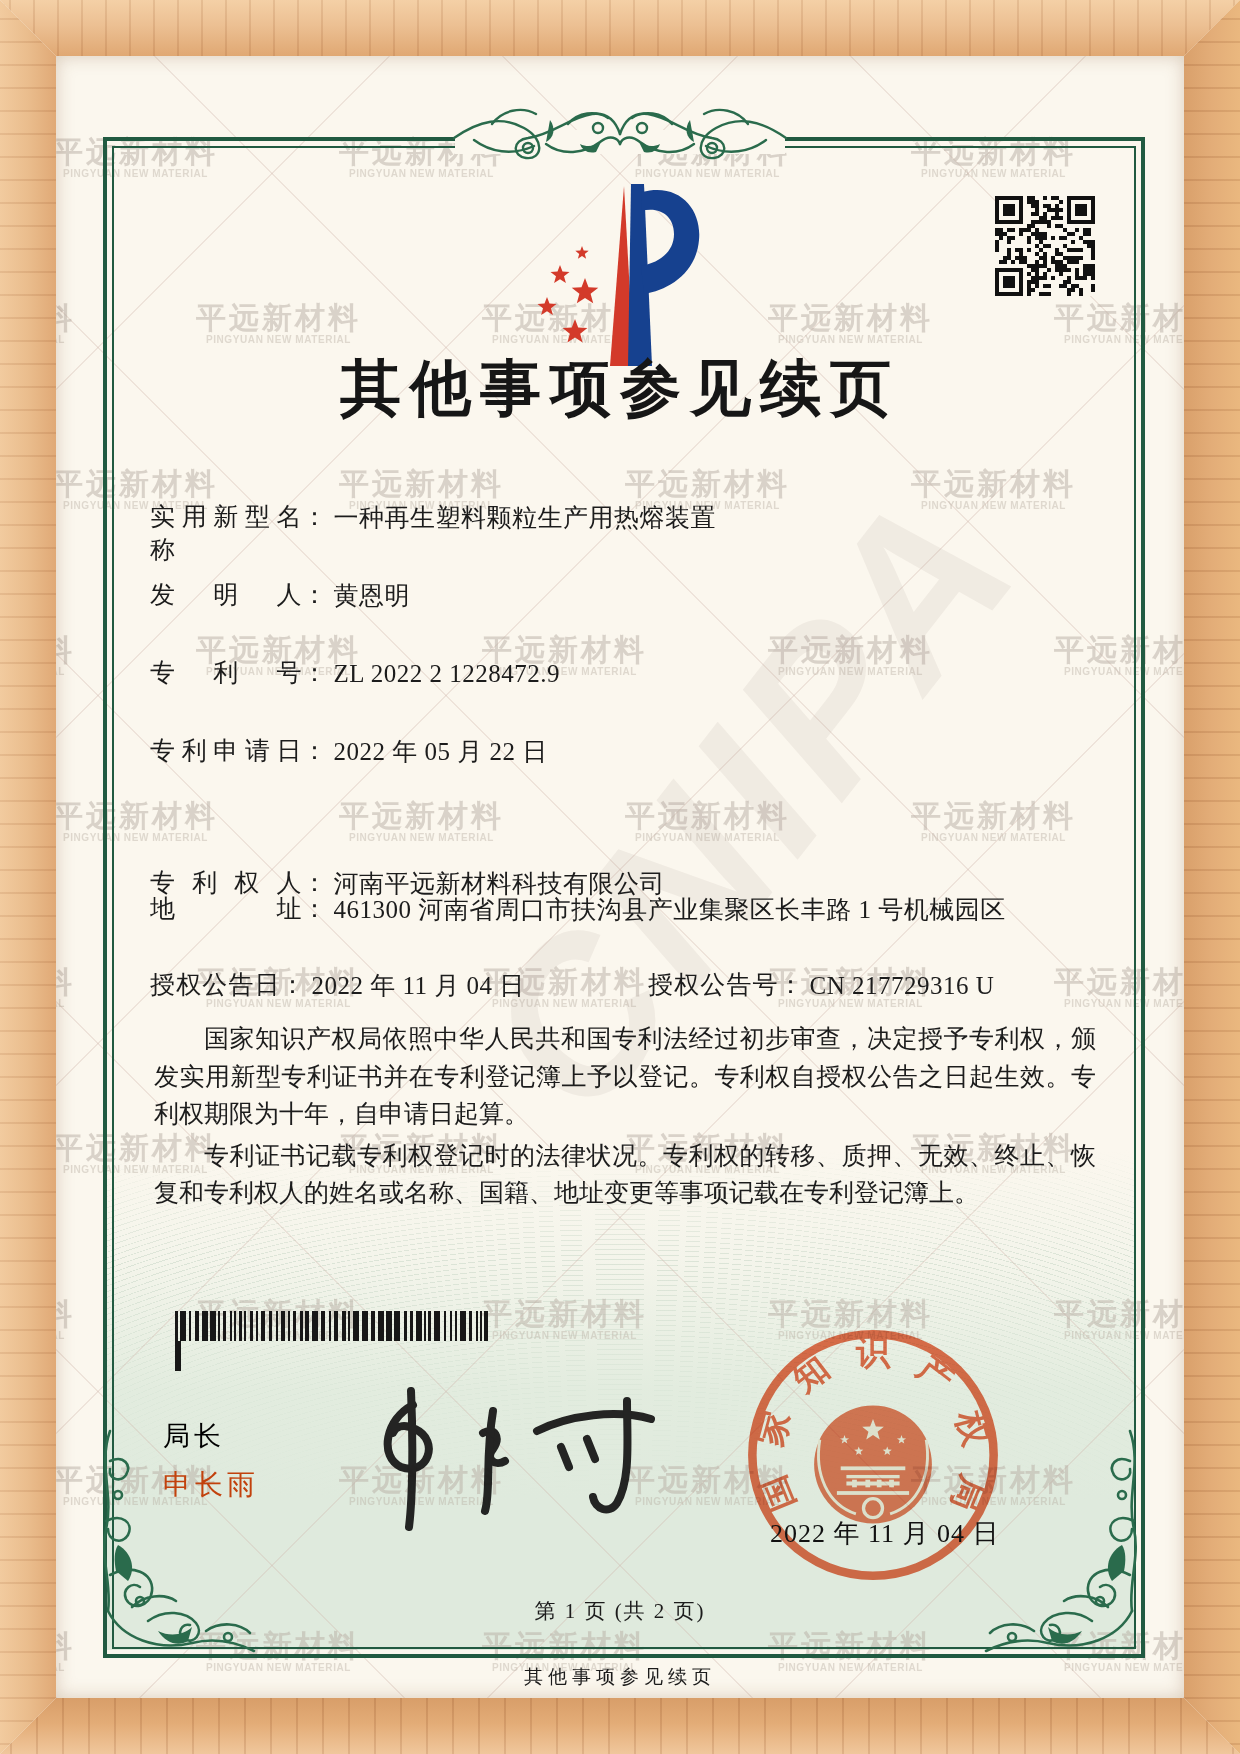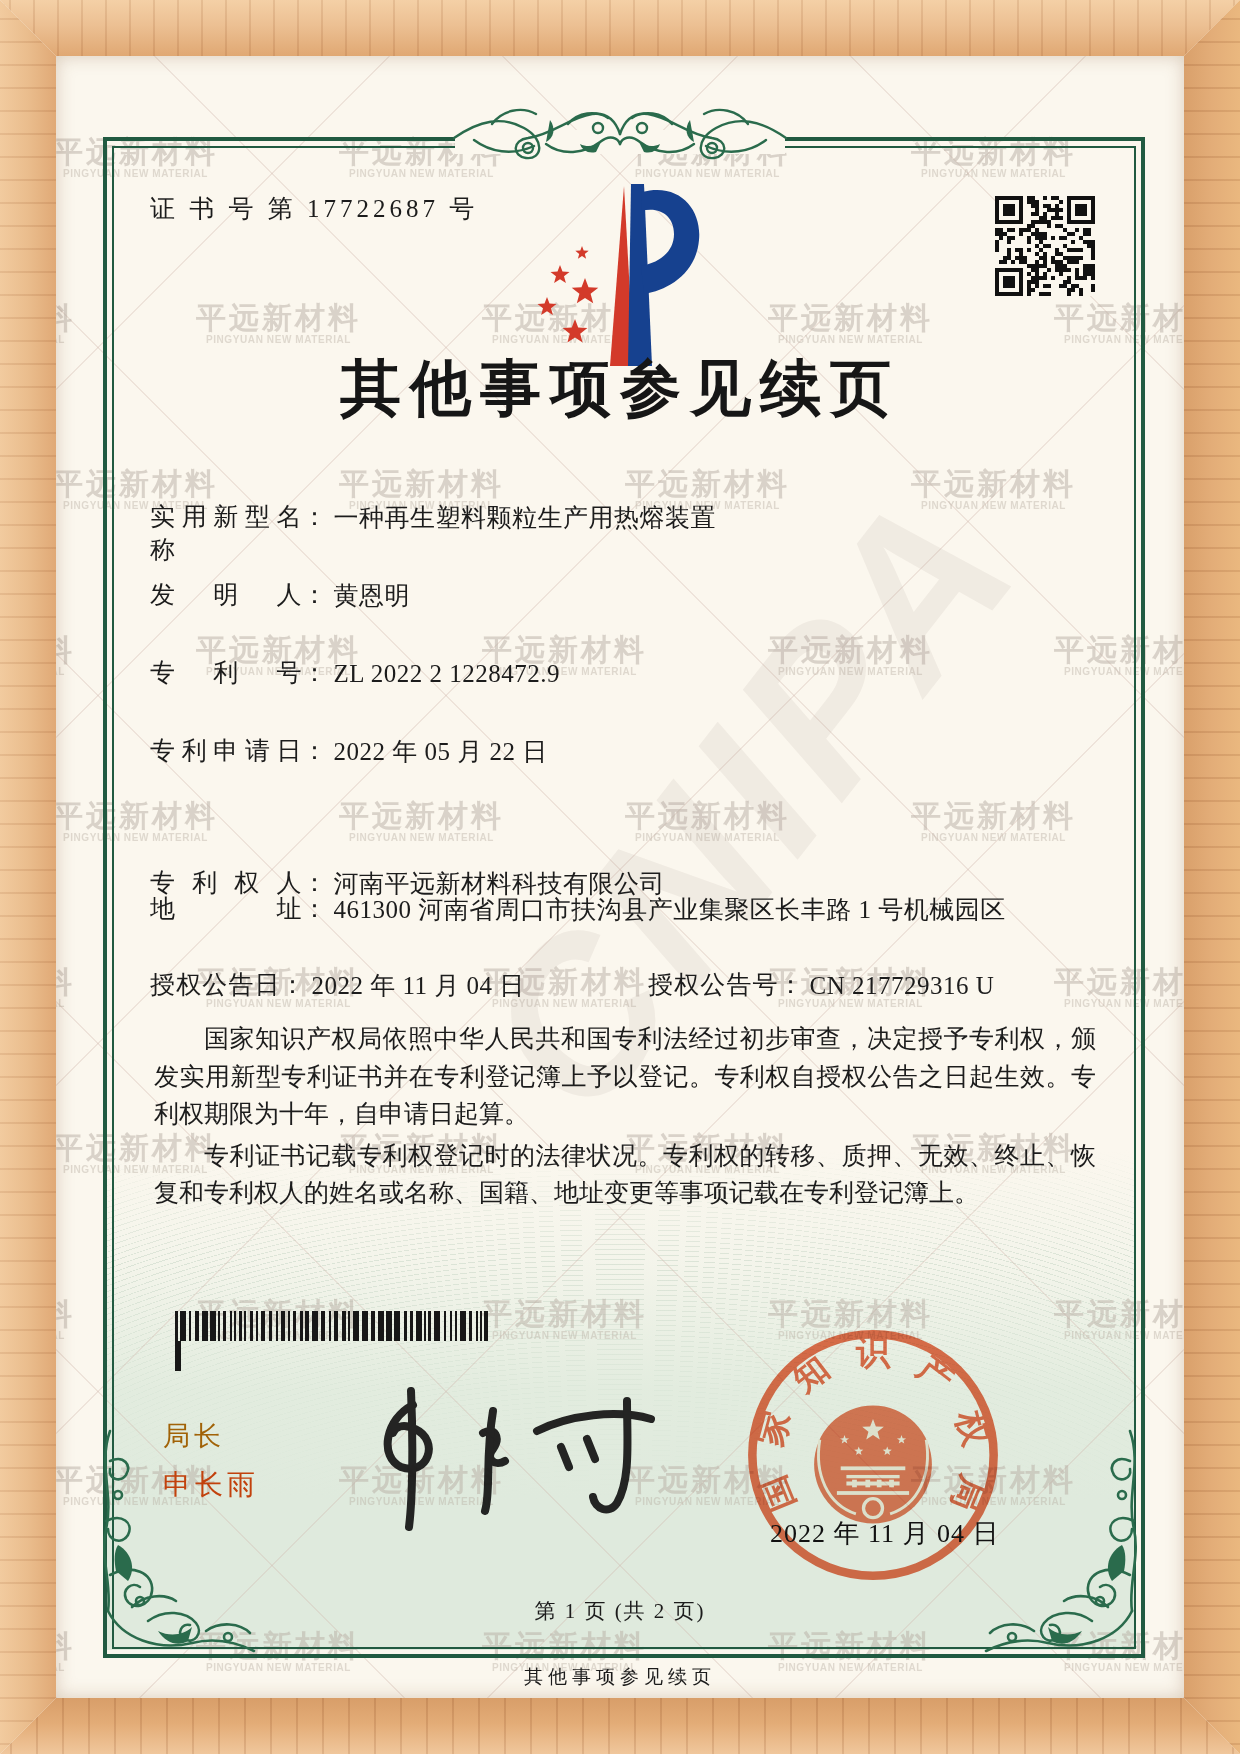--- a/index.html
+++ b/index.html
@@ -71,21 +71,21 @@
   .flabel.w5{width:130px;}
 
   .body-text{position:absolute;left:154px;width:942px;top:1020px;z-index:8;
     font-size:25px;line-height:1.5;text-align:justify;}
   .body-text p{margin:0 0 4px 0;text-indent:2em;}
 
   .barcode{position:absolute;left:175px;top:1311px;width:322px;height:30px;z-index:8;font-size:0;}
   .barcode i{display:inline-block;height:100%;}
 
   .director-title{position:absolute;left:163px;top:1418px;z-index:8;font-size:27px;letter-spacing:4px;
-    font-family:"Liberation Sans","DejaVu Sans",sans-serif;color:#a16207;}
+    font-family:"Liberation Sans","DejaVu Sans",sans-serif;color:#000000;}
   .director-name{position:absolute;left:163px;top:1466px;z-index:8;font-size:28px;letter-spacing:4px;
     font-family:"Liberation Sans","DejaVu Sans",sans-serif;color:#c2410c;}
   .signature{position:absolute;left:355px;top:1375px;z-index:9;}
 
   .seal{position:absolute;left:740px;top:1322px;width:266px;height:266px;z-index:8;
     mix-blend-mode:multiply;opacity:.93;}
   .seal-date{position:absolute;left:770px;top:1516px;width:240px;z-index:9;font-size:26px;
     letter-spacing:1px;color:#111;white-space:nowrap;}
 
   .page-footer{position:absolute;left:0;right:0;top:1597px;z-index:8;text-align:center;font-size:21px;letter-spacing:2px;}
@@ -373,21 +373,20 @@
       <path d="M118,206 C132,196 152,198 162,208"></path>
       <path d="M44,182 C56,170 76,168 88,176"></path>
       <path d="M30,120 C44,128 48,144 40,156 L28,146 C26,136 26,126 30,120 Z" fill="#2a6b4c" stroke="none"></path>
       <path d="M70,206 C82,212 96,210 104,202 L100,216 C90,222 78,218 70,206 Z" fill="#2a6b4c" stroke="none"></path>
       <circle cx="30" cy="70" r="4"></circle>
       <circle cx="52" cy="176" r="4"></circle>
       <circle cx="140" cy="212" r="4"></circle>
     </g>
   </svg>
 
-  <div class="cert-no">证 书 号 第 17722687 号</div>
 
   <svg class="logo" width="175" height="190" viewBox="0 0 175 190">
     <polygon points="96,6 82,186 106,186" fill="#d33a2a"></polygon>
     <polygon points="103,4 100,186 124,186 116,4" fill="#16418f"></polygon>
     <path d="M114,12 C152,2 174,30 171,60 C168,94 140,110 116,114 L113,86 C134,82 146,70 146,54 C146,36 132,26 113,31 Z" fill="#16418f"></path>
     <g id="logoStars" fill="#d33a2a">
         <polygon points="54.0,66.0 55.7,70.6 60.7,70.8 56.8,73.9 58.1,78.7 54.0,75.9 49.9,78.7 51.2,73.9 47.3,70.8 52.3,70.6"></polygon>
         <polygon points="32.0,85.0 34.5,91.6 41.5,91.9 36.0,96.3 37.9,103.1 32.0,99.2 26.1,103.1 28.0,96.3 22.5,91.9 29.5,91.6"></polygon>
         <polygon points="57.0,98.0 60.5,107.2 70.3,107.7 62.6,113.8 65.2,123.3 57.0,117.9 48.8,123.3 51.4,113.8 43.7,107.7 53.5,107.2"></polygon>
         <polygon points="19.0,117.0 21.5,123.6 28.5,123.9 23.0,128.3 24.9,135.1 19.0,131.2 13.1,135.1 15.0,128.3 9.5,123.9 16.5,123.6"></polygon>

